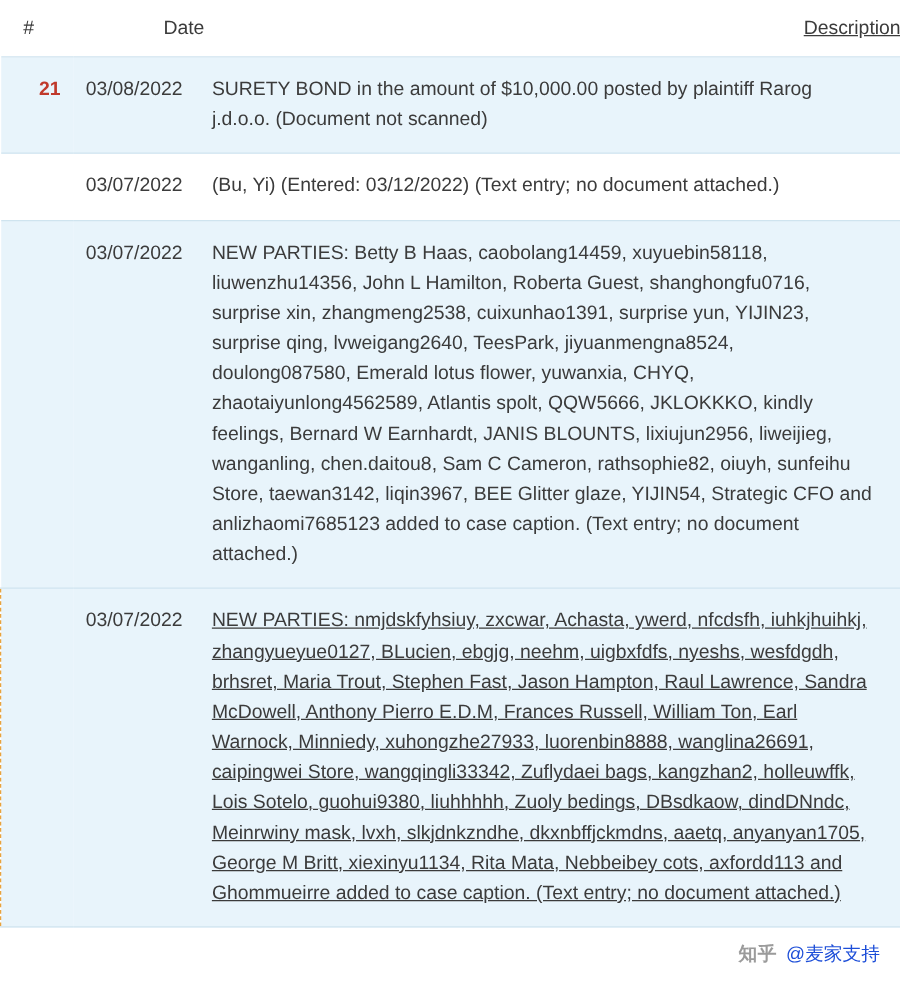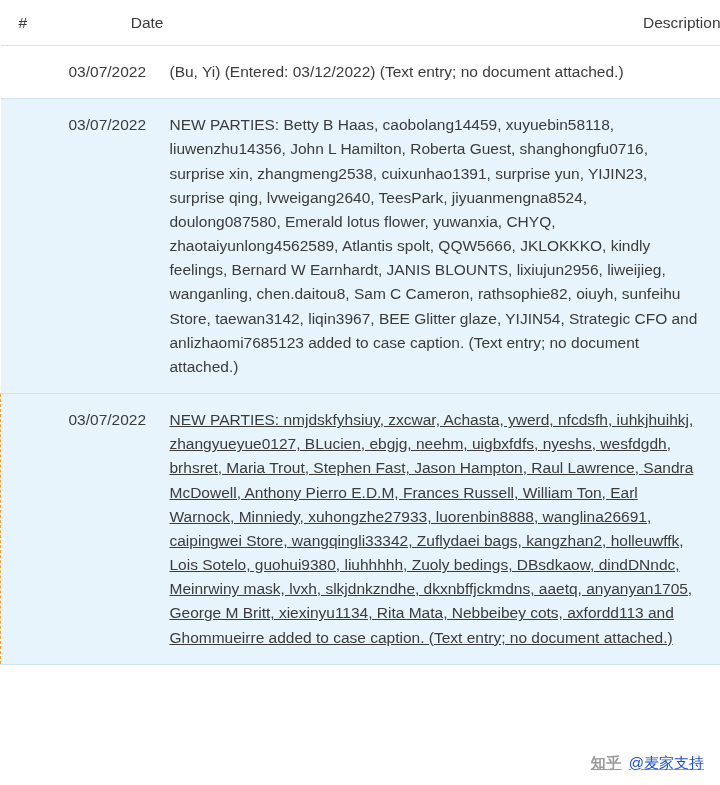--- a/index.html
+++ b/index.html
@@ -35,20 +35,21 @@
   }
   thead th.th-num {
     text-align: left;
     padding-left: 18px;
   }
   thead th.th-date {
     padding-left: 10px;
   }
   thead th.th-desc {
     padding-left: 6px;
+    text-decoration: underline;
   }
 
   tbody td {
     vertical-align: top;
     font-size: 15.5px;
     line-height: 1.56;
     padding-top: 14px;
     padding-bottom: 14px;
     border-bottom: 1px solid #cfe4ef;
   }
@@ -96,21 +97,20 @@
   .watermark {
     position: absolute;
     right: 16px;
     bottom: 12px;
     display: flex;
     align-items: center;
     gap: 7px;
     font-size: 15px;
     color: #9b9b9b;
     user-select: none;
-    text-decoration: underline;
   }
   .watermark .zhihu-logo {
     display: inline-block;
     font-weight: bold;
     font-size: 15px;
     color: #9b9b9b;
     letter-spacing: 0.5px;
   }
   .watermark .zhihu-at {
     color: #1d4ed8;
@@ -126,20 +126,25 @@
     <col class="col-desc">
   </colgroup>
   <thead>
     <tr>
       <th class="th-num">#</th>
       <th class="th-date">Date</th>
       <th class="th-desc">Description</th>
     </tr>
   </thead>
   <tbody>
+    <tr class="row-shaded">
+      <td class="cell-num">21</td>
+      <td class="cell-date">03/08/2022</td>
+      <td class="cell-desc">SURETY BOND in the amount of $10,000.00 posted by plaintiff Rarog j.d.o.o. (Document not scanned)</td>
+    </tr>
     <tr class="row-plain">
       <td class="cell-num"></td>
       <td class="cell-date">03/07/2022</td>
       <td class="cell-desc">(Bu, Yi) (Entered: 03/12/2022) (Text entry; no document attached.)</td>
     </tr>
     <tr class="row-shaded">
       <td class="cell-num"></td>
       <td class="cell-date">03/07/2022</td>
       <td class="cell-desc">NEW PARTIES: Betty B Haas, caobolang14459, xuyuebin58118, liuwenzhu14356, John L Hamilton, Roberta Guest, shanghongfu0716, surprise xin, zhangmeng2538, cuixunhao1391, surprise yun, YIJIN23, surprise qing, lvweigang2640, TeesPark, jiyuanmengna8524, doulong087580, Emerald lotus flower, yuwanxia, CHYQ, zhaotaiyunlong4562589, Atlantis spolt, QQW5666, JKLOKKKO, kindly feelings, Bernard W Earnhardt, JANIS BLOUNTS, lixiujun2956, liweijieg, wanganling, chen.daitou8, Sam C Cameron, rathsophie82, oiuyh, sunfeihu Store, taewan3142, liqin3967, BEE Glitter glaze, YIJIN54, Strategic CFO and anlizhaomi7685123 added to case caption. (Text entry; no document attached.)</td>
     </tr>

